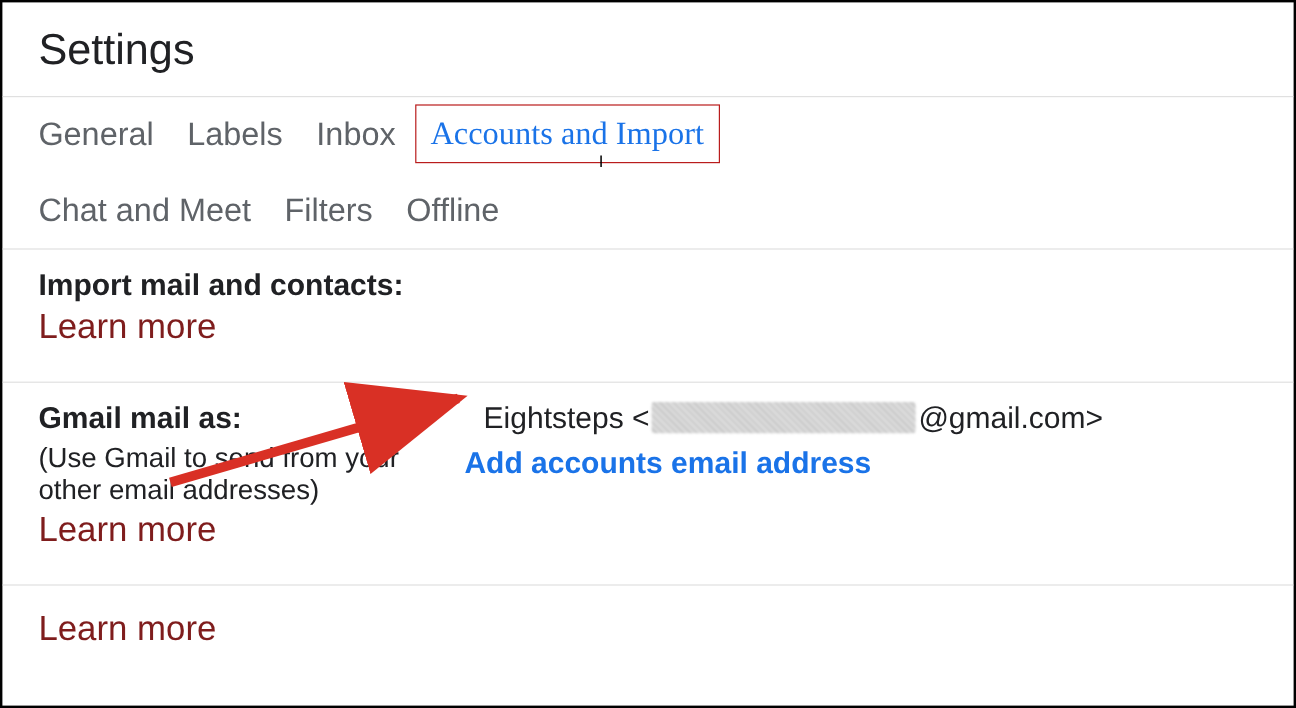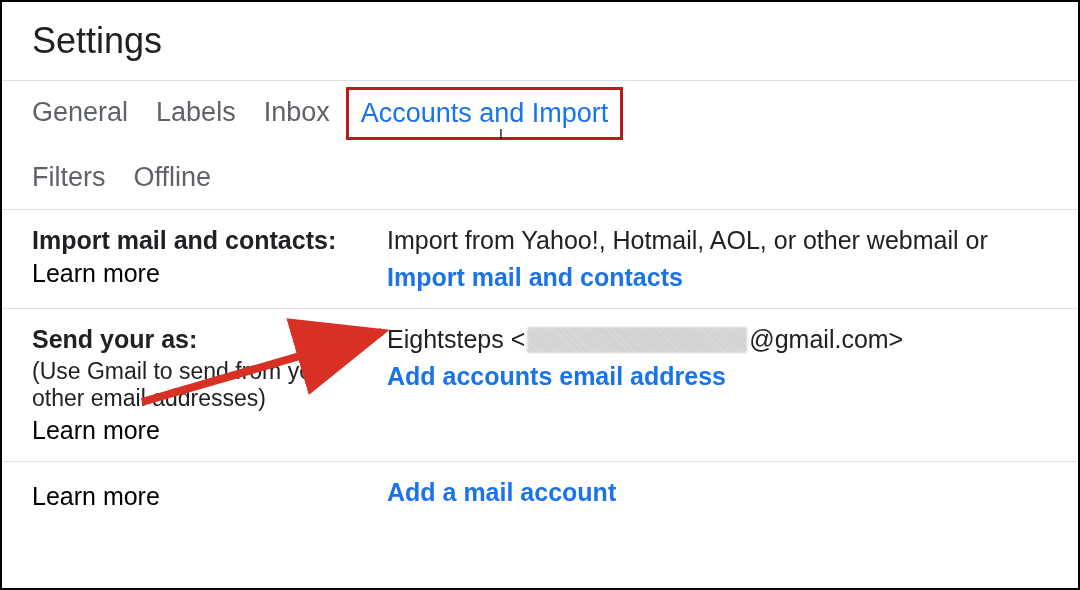--- a/index.html
+++ b/index.html
@@ -35,74 +35,75 @@
       color: #5f6368;
       padding: 16px 0;
       cursor: pointer;
       white-space: nowrap;
     }
     .tab.active {
       color: #1a73e8;
       font-weight: 500;
     }
     .tab-highlight {
-      border: 3px solid #b91c1c;
+      border: 1px solid #b91c1c;
       padding: 8px 12px;
       margin: 6px -12px;
       position: relative;
+      font-family: Liberation Serif, serif;
     }
     .settings-body {
       padding: 0;
     }
     .setting-row {
       display: flex;
       border-bottom: 1px solid #e0e0e0;
-      padding: 16px 0 16px 30px;
+      padding: 16px 0 28px 30px;
     }
     .setting-left {
       width: 355px;
       flex-shrink: 0;
     }
     .setting-right {
       flex: 1;
     }
     .setting-label {
       font-size: 25px;
       font-weight: 700;
       color: #202124;
     }
     .setting-sub {
       font-size: 23px;
       color: #202124;
       margin-top: 4px;
     }
     .link {
-      color: #000000;
-      font-size: 25px;
+      color: #7f1d1d;
+      font-size: 29px;
       cursor: pointer;
       display: inline-block;
       margin-top: 4px;
     }
     .link-bold {
       color: #1a73e8;
       font-size: 25px;
       font-weight: 700;
       cursor: pointer;
       display: inline-block;
       margin-top: 8px;
     }
     .body-text {
       font-size: 25px;
       color: #202124;
     }
     .email-line {
       font-size: 25px;
       color: #202124;
       display: flex;
-      align-items: center;
+      margin-left: 16px;
     }
     .redacted {
       display: inline-block;
       width: 220px;
       height: 26px;
       background: repeating-linear-gradient(45deg, #ddd, #ddd 2px, #ccc 2px, #ccc 4px);
       border-radius: 2px;
       margin: 0 2px;
       filter: blur(1px);
     }
@@ -129,63 +130,57 @@
 <div class="page-title">Settings</div>
 
 <div class="tabs-container">
   <div class="tabs-row">
     <span class="tab">General</span>
     <span class="tab">Labels</span>
     <span class="tab">Inbox</span>
     <span class="tab active tab-highlight">Accounts and Import</span>
   </div>
   <div class="tabs-row">
+    <span class="tab">Chat and Meet</span>
     <span class="tab">Filters</span>
     <span class="tab">Offline</span>
   </div>
 </div>
 
 <div class="settings-body">
 
   <div class="setting-row">
     <div class="setting-left">
       <div class="setting-label">Import mail and contacts:</div>
       <span class="link">Learn more</span>
     </div>
-    <div class="setting-right">
-      <div class="body-text">Import from Yahoo!, Hotmail, AOL, or other webmail or</div>
-      <span class="link-bold">Import mail and contacts</span>
-    </div>
   </div>
 
   <div class="setting-row">
     <div class="setting-left">
-      <div class="setting-label">Send your as:</div>
+      <div class="setting-label">Gmail mail as:</div>
       <div class="setting-sub">(Use Gmail to send from your other email addresses)</div>
       <span class="link">Learn more</span>
     </div>
     <div class="setting-right">
       <div class="email-line">
         <span>Eightsteps</span>
         <span>&nbsp;</span>
         <span>&lt;</span>
         <span class="redacted"></span>
         <span>@gmail.com&gt;</span>
       </div>
       <span class="link-bold">Add accounts email address</span>
     </div>
   </div>
 
   <div class="setting-row" style="border-bottom:none">
     <div class="setting-left">
       <span class="link">Learn more</span>
     </div>
-    <div class="setting-right">
-      <span class="link-bold" style="margin-top:0">Add a mail account</span>
-    </div>
   </div>
 
 </div>
 
 <svg class="arrow-svg" width="280" height="110" viewBox="0 0 280 110">
   <defs>
     <marker id="arrowhead" markerWidth="12" markerHeight="10" refX="11" refY="5" orient="auto">
       <polygon points="0 0, 12 5, 0 10" fill="#d93025"></polygon>
     </marker>
   </defs>

